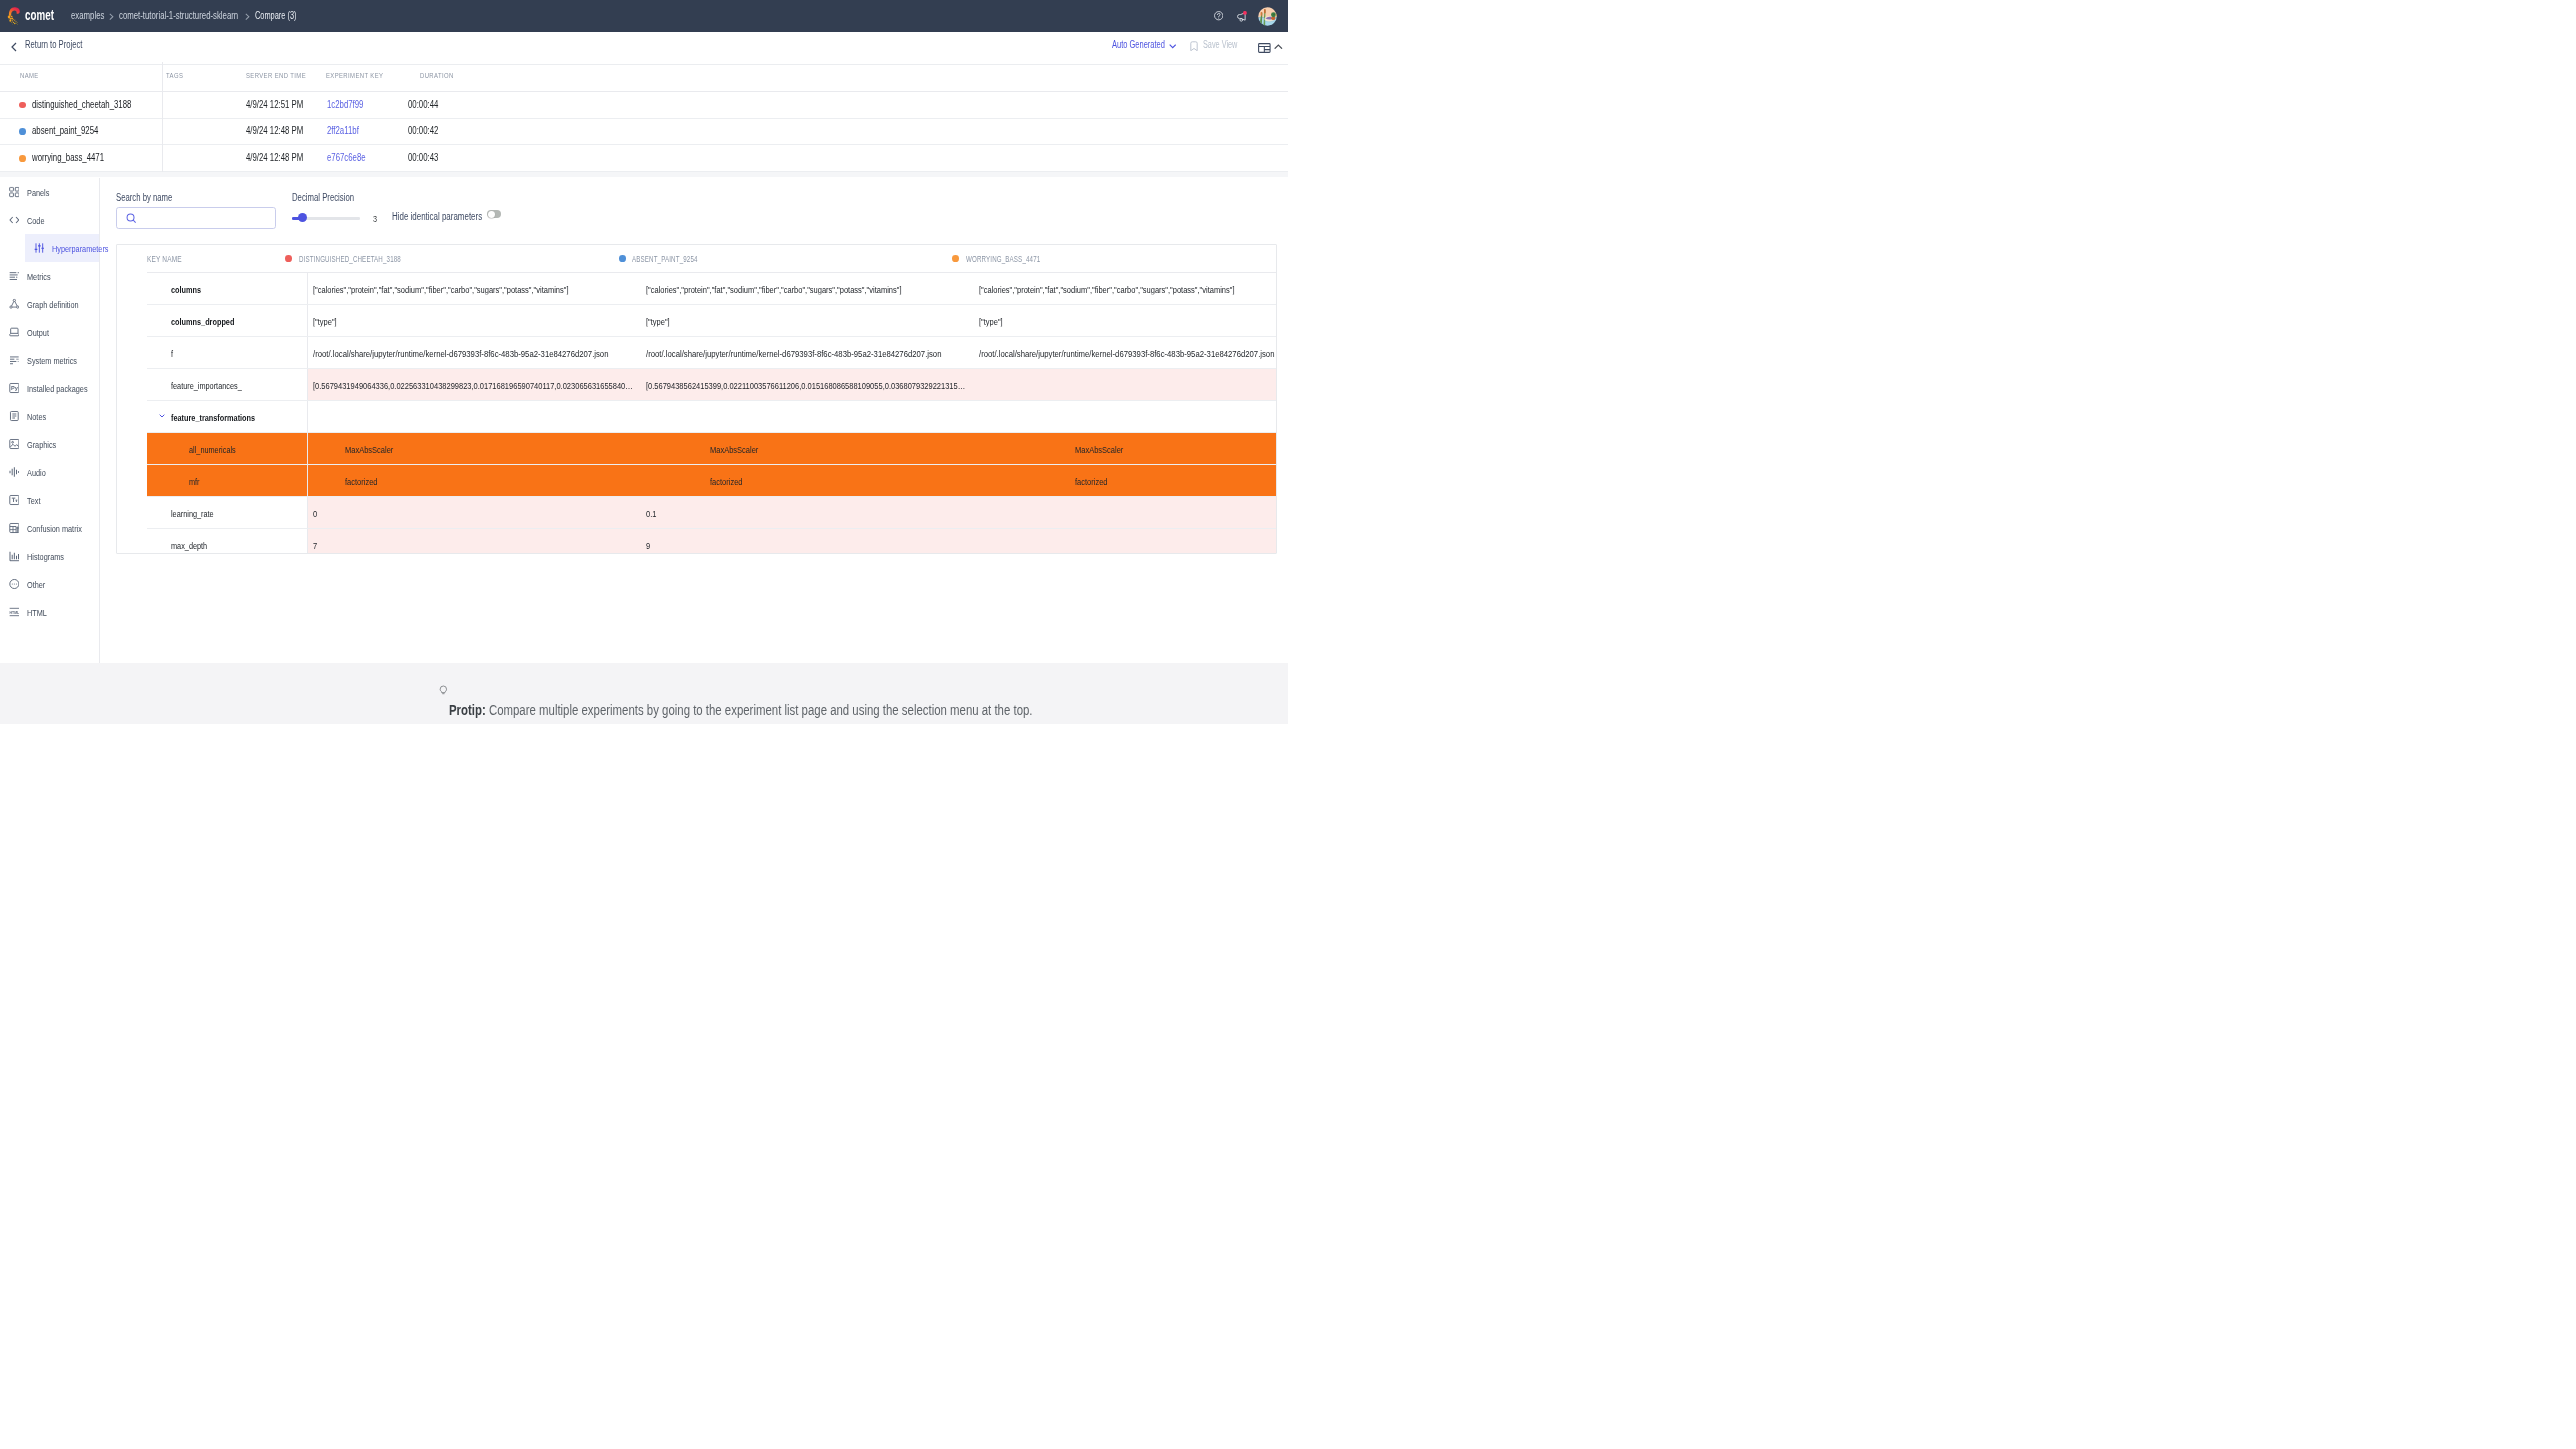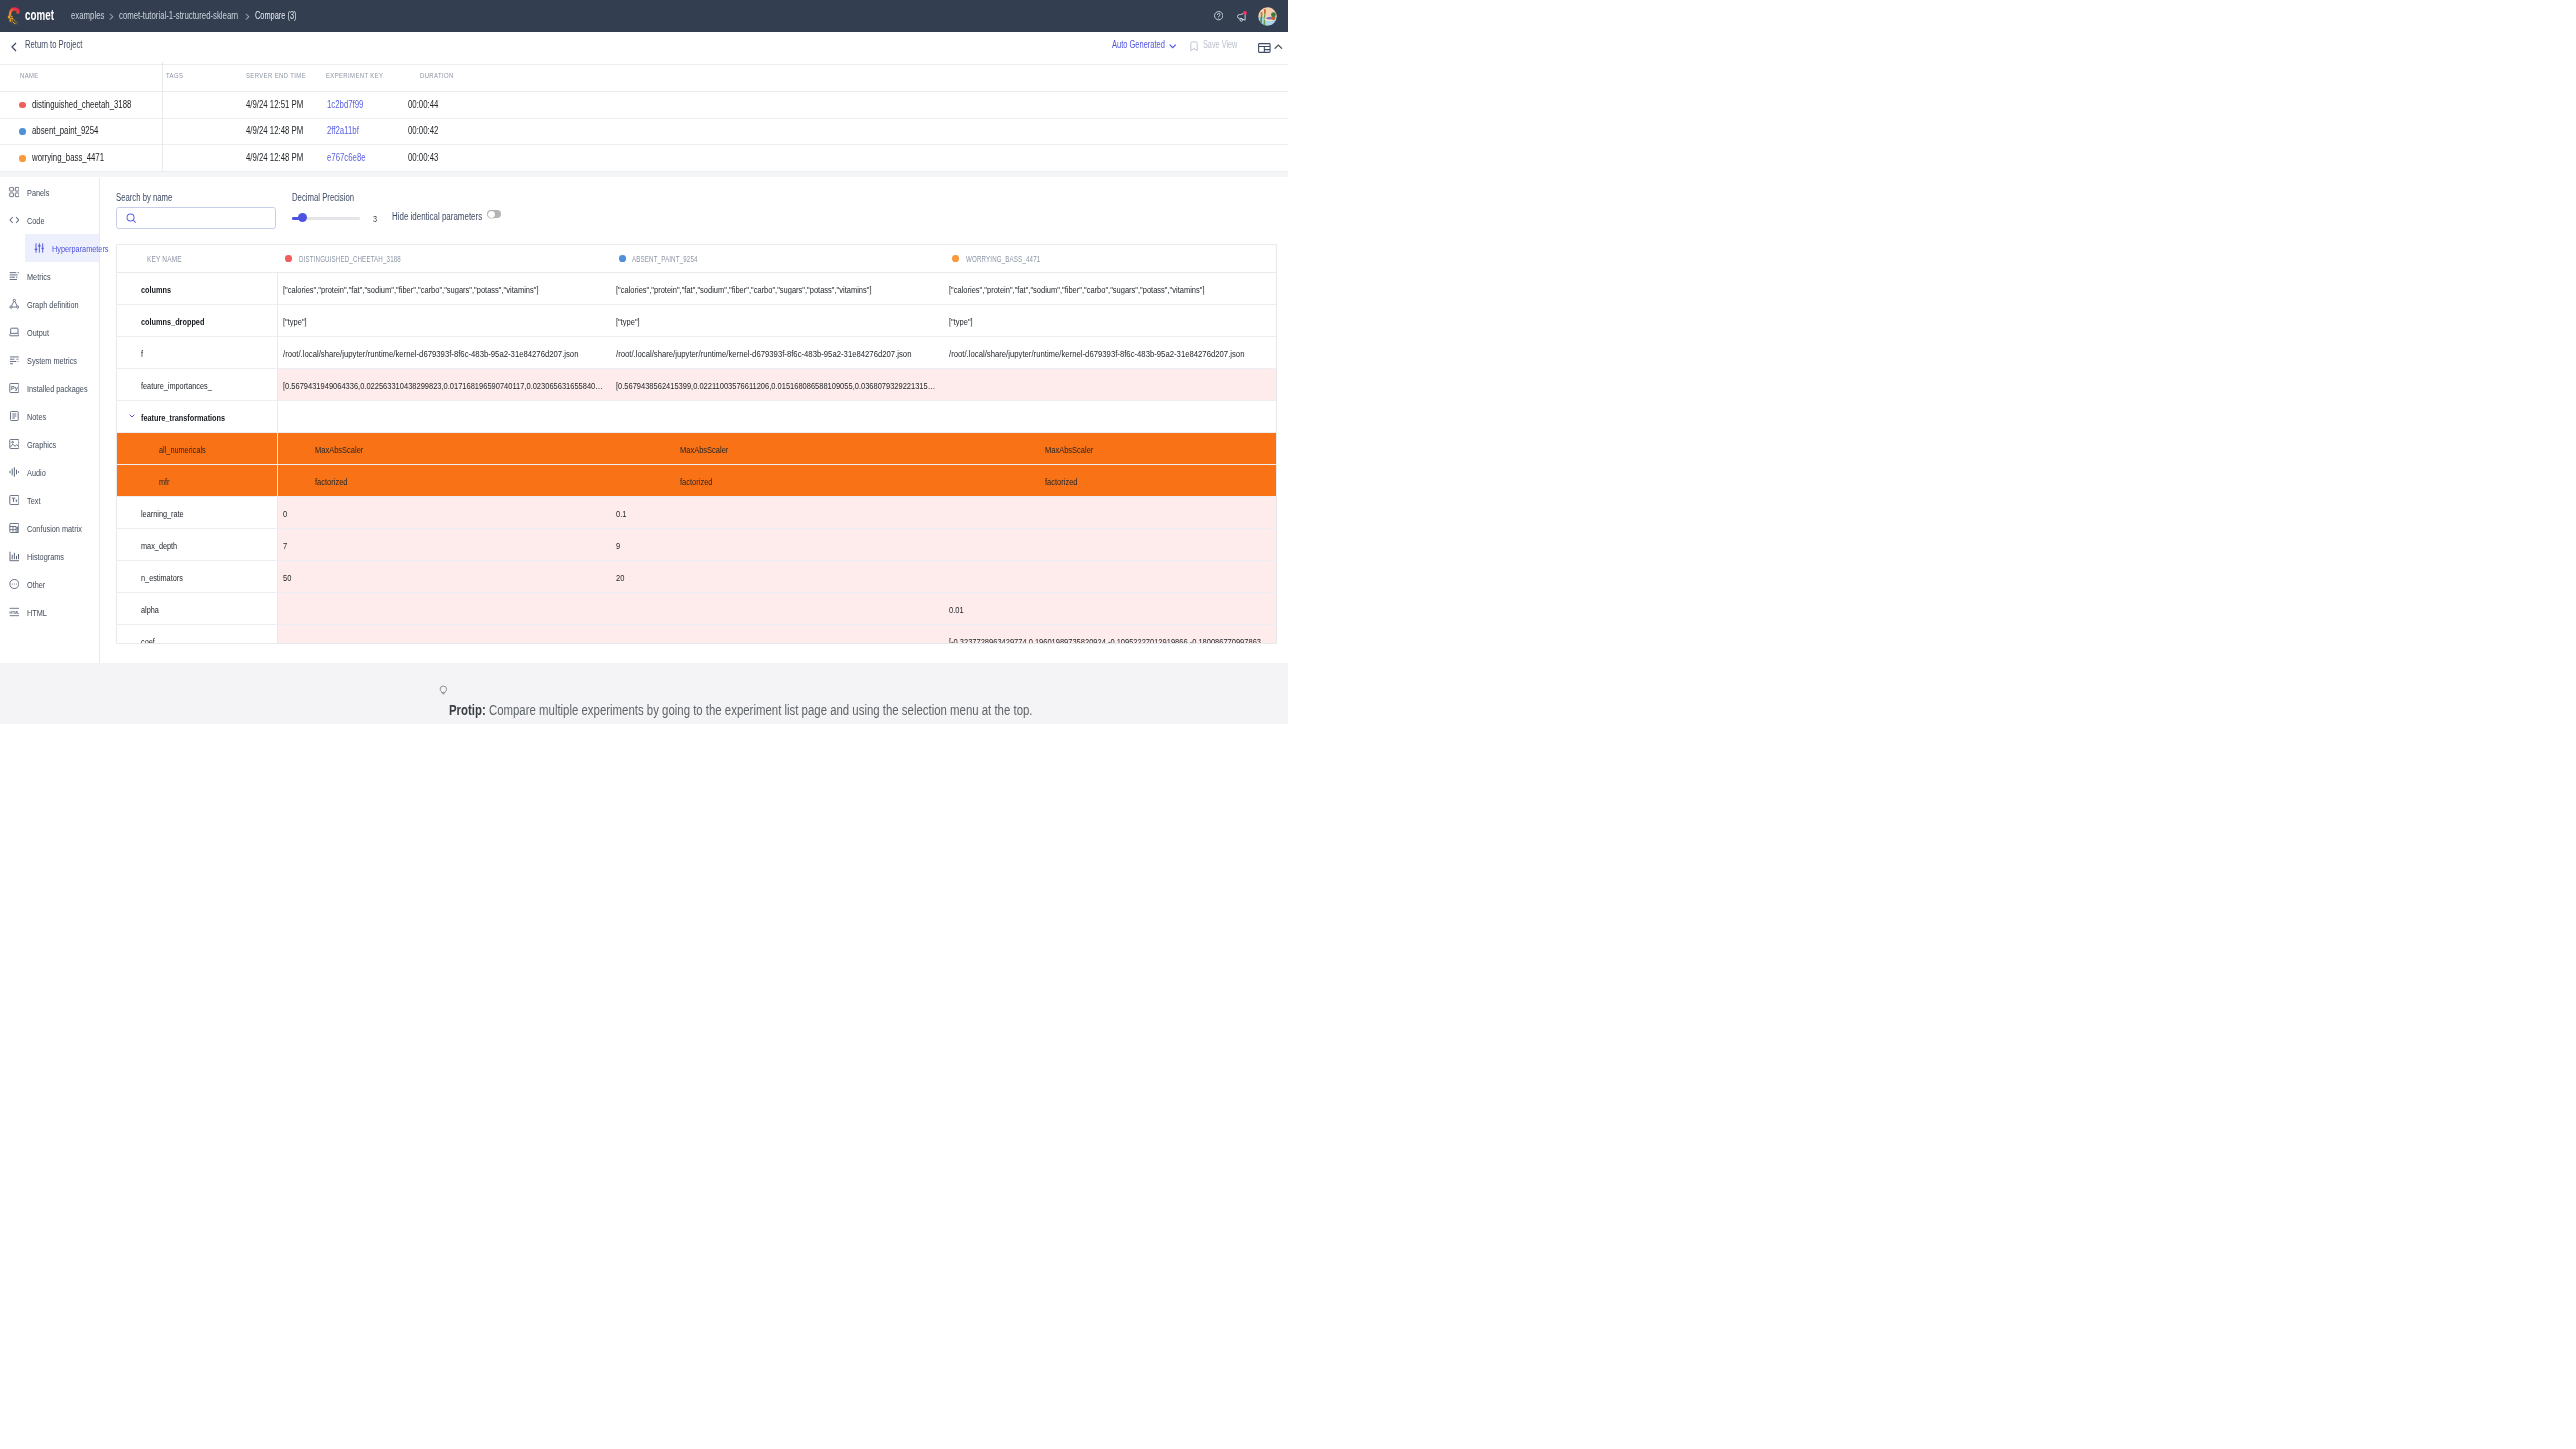--- a/index.html
+++ b/index.html
@@ -39,22 +39,22 @@
   .sitem svg { position:absolute; left:8.7px; top:50%; transform:translateY(-50%); }
   .sitem .lbl { position:absolute; left:27px; top:50%; transform:translateY(-50%) scaleX(.78);
     transform-origin:0 50%; font-size:9.4px; color:#414b5a; white-space:nowrap; }
   .sitem.sel { background:#edeffc;margin-left:25px; }
   .sitem.sel .lbl { color:#4d53e0; }
   
   .ctrl-lbl { position:absolute; font-size:10px; font-weight:normal; color:#3e4a63; }
   .sinput { position:absolute; left:116px; top:207px; width:160px; height:21.5px;
     border:0.7px solid #c9cdec; border-radius:2.7px; }
   
-  .ctab { position:absolute; left:116px; top:244px; width:1161px; height:400px;
-    border:0.7px solid #e7e9ec; border-radius:1px; background:#fff; overflow:hidden; }
+  .ctab { position:absolute; left:116px; top:244px; width:1161px; height:310px;
+    border:0.7px solid #e7e9ec; border-radius:1px; background:#fff; overflow:hidden;padding-left:30px; }
   .crow { position:relative; width:100%; display:flex; border-bottom:0.7px solid #eceef1; }
   .kcell { width:161px; flex:none; position:relative; border-right:0.7px solid #e9eaee;text-decoration:underline; }
   .vcell { width:333px; flex:none; position:relative; }
   .vcell.c2 { width:333px; }
   .ktx { position:absolute; left:24px; top:50%; transform:translateY(-50%) scaleX(.78);
     transform-origin:0 50%; font-size:9.4px; color:#22262b; white-space:nowrap; }
   .ktx.b { font-weight:bold; color:#16191d; }
   .vtx { position:absolute; left:4.7px; top:50%; width:402px; transform:translateY(-50%) scaleX(.8);
     transform-origin:0 50%; font-size:9.4px; color:#22262b; white-space:nowrap; overflow:hidden;
     text-overflow:ellipsis; }

